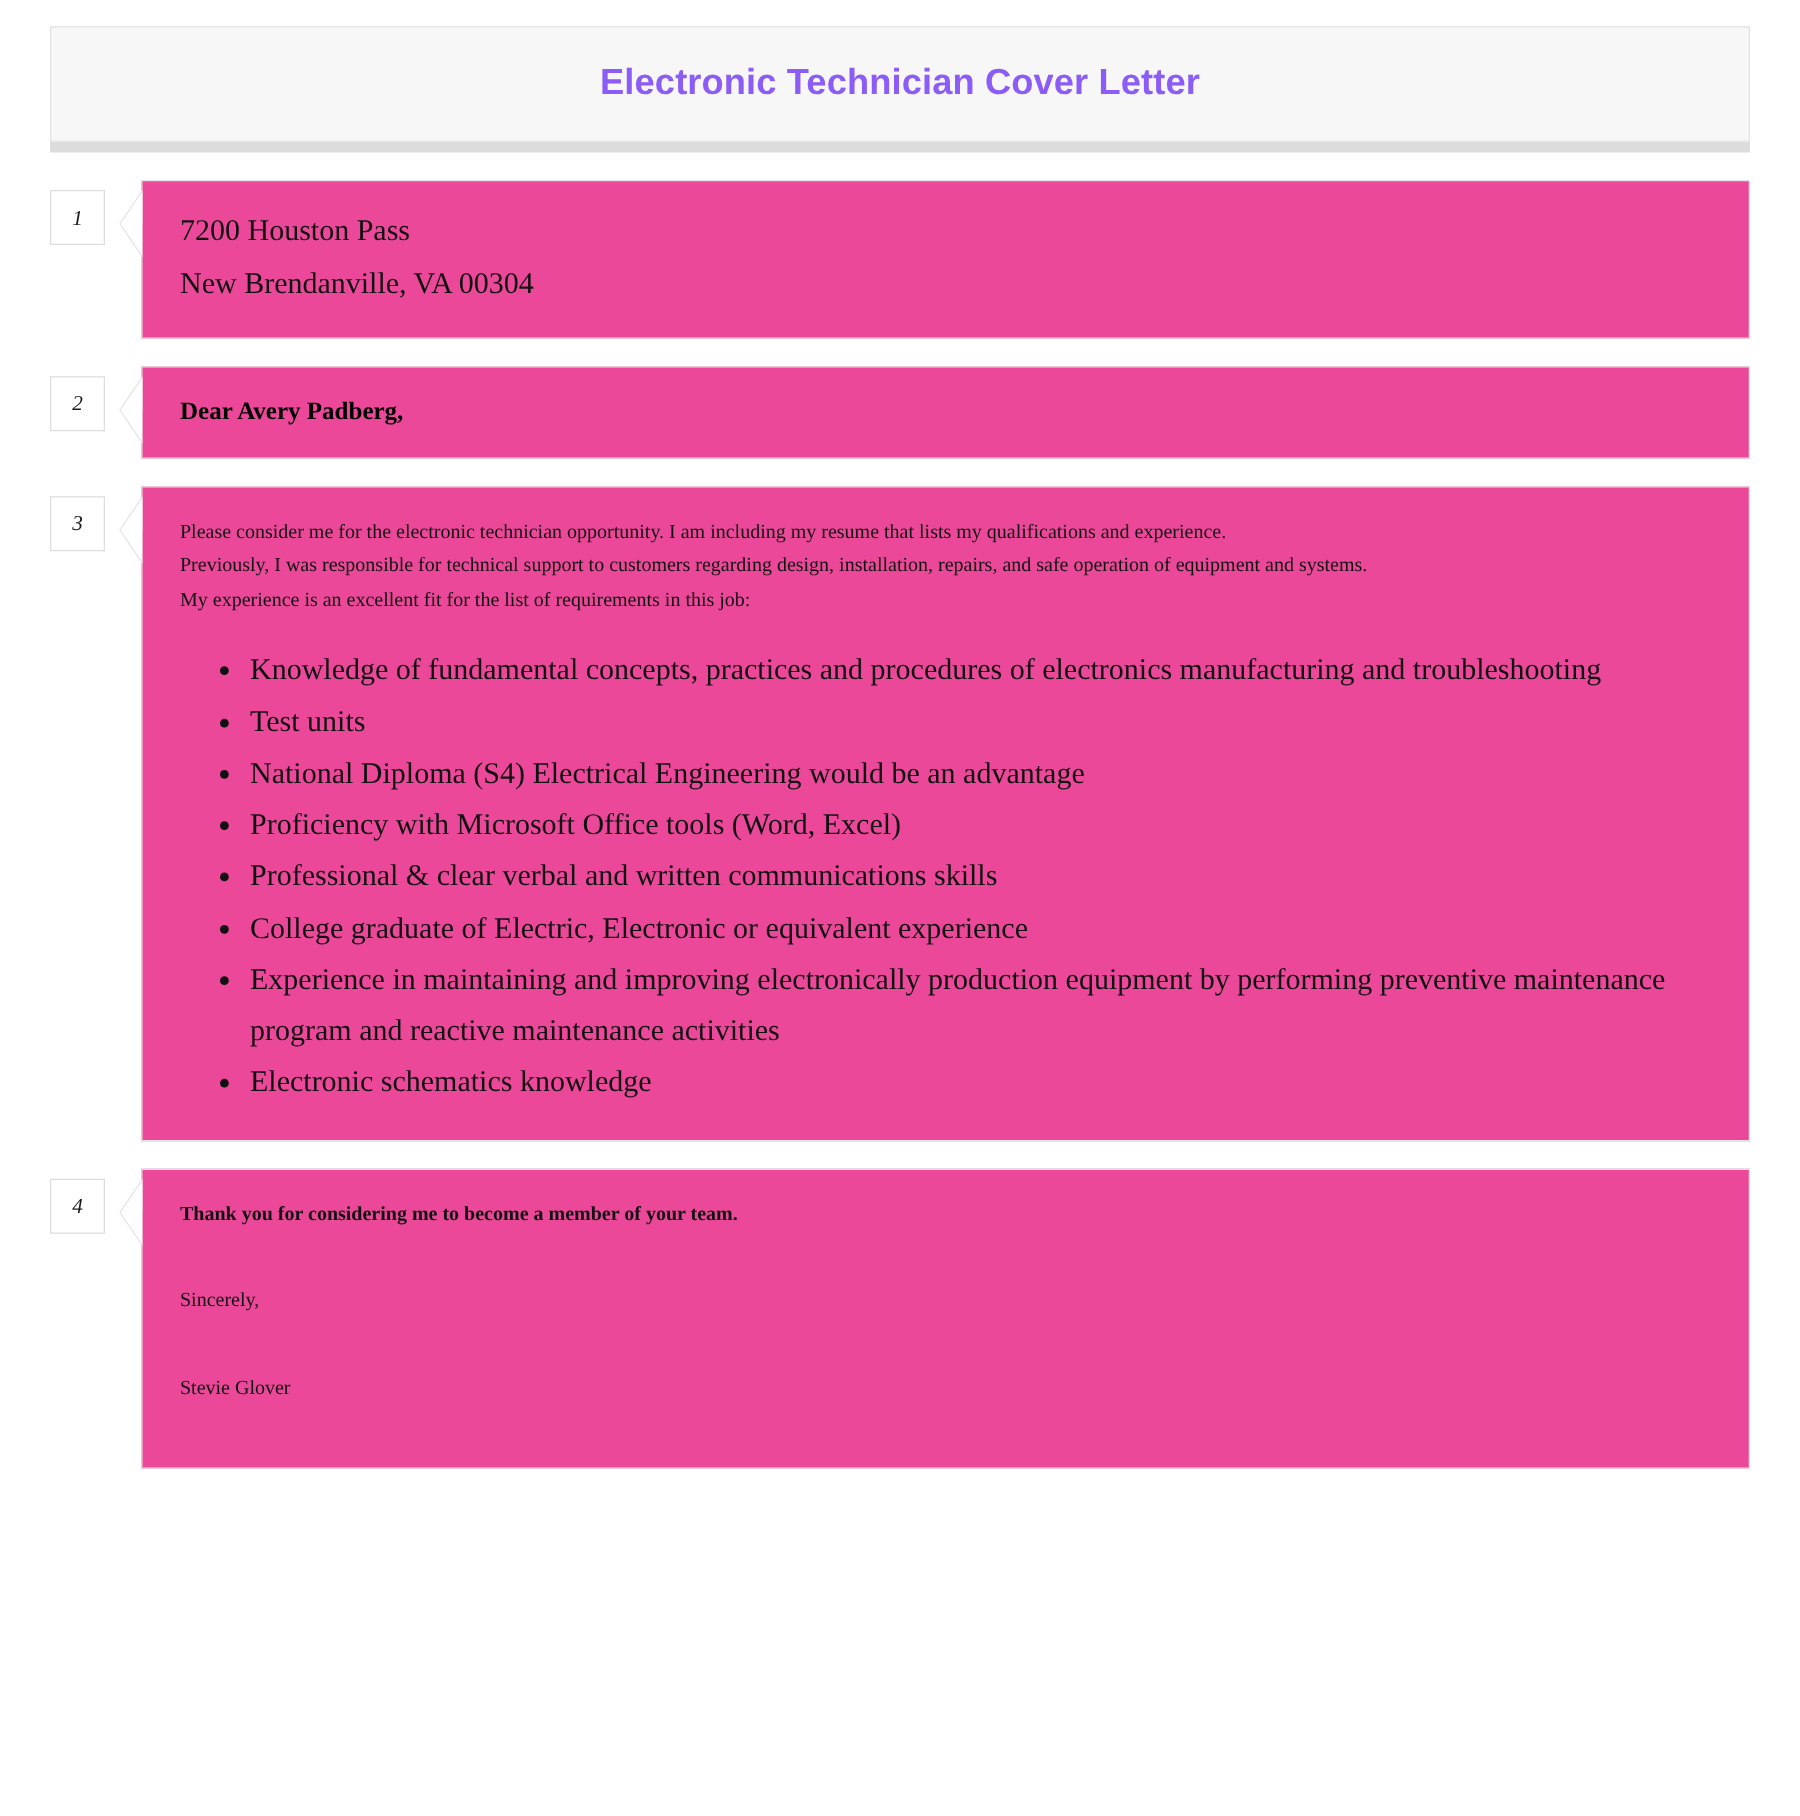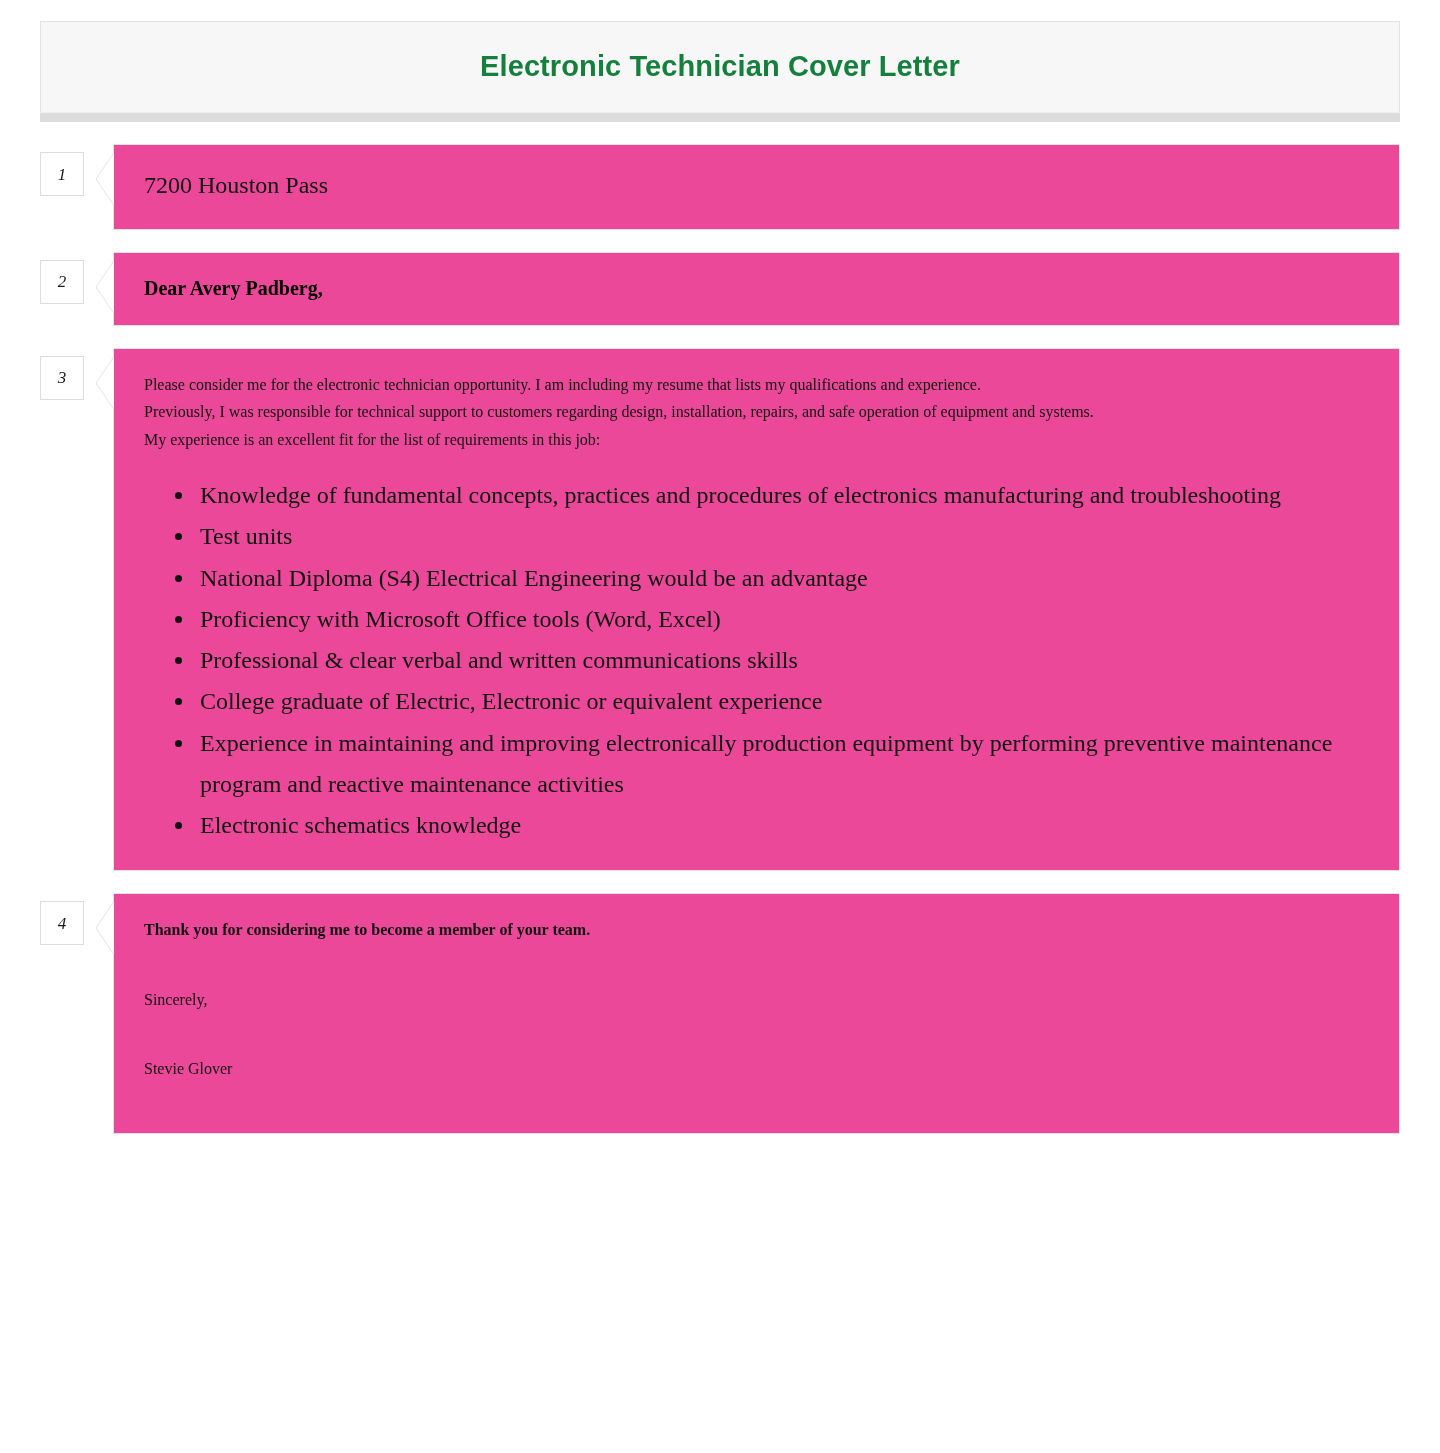--- a/index.html
+++ b/index.html
@@ -34,21 +34,21 @@
     border: 1px solid #e2e2e2;
     border-bottom: 1px solid #ededed;
     padding: 26px 20px 28px 20px;
     text-align: center;
   }
   .doc-title {
     font-family: "Liberation Sans", "DejaVu Sans", sans-serif;
     font-weight: bold;
     font-size: 29px;
     line-height: 1.25;
-    color: #15803d;
+    color: #8b5cf6;
     letter-spacing: 0.1px;
     margin: 0;
   }
 
   
   .blocks {
     margin: 0;
     padding: 0;
   }
   .block-row {
@@ -162,20 +162,21 @@
     <div class="block-row block-1">
       <div class="block-num">1</div>
       <div class="block-body">
         <span class="notch">
           <svg width="19" height="54" viewBox="0 0 19 54" xmlns="http://www.w3.org/2000/svg">
             <path d="M19 0.5 L19 53.5 L19 27.5 L0.8 27 L19 0.5 Z" fill="#ffffff"></path>
             <polyline points="19,0.5 1,27 19,53.5" fill="#ffffff" stroke="#e4e4e4" stroke-width="1"></polyline>
           </svg>
         </span>
         <div class="addr-line">7200 Houston Pass</div>
+        <div class="addr-line">New Brendanville, VA 00304</div>
       </div>
     </div>
 
     <div class="block-row block-2">
       <div class="block-num">2</div>
       <div class="block-body">
         <span class="notch">
           <svg width="19" height="54" viewBox="0 0 19 54" xmlns="http://www.w3.org/2000/svg">
             <path d="M19 0.5 L19 53.5 L19 27.5 L0.8 27 L19 0.5 Z" fill="#ffffff"></path>
             <polyline points="19,0.5 1,27 19,53.5" fill="#ffffff" stroke="#e4e4e4" stroke-width="1"></polyline>

